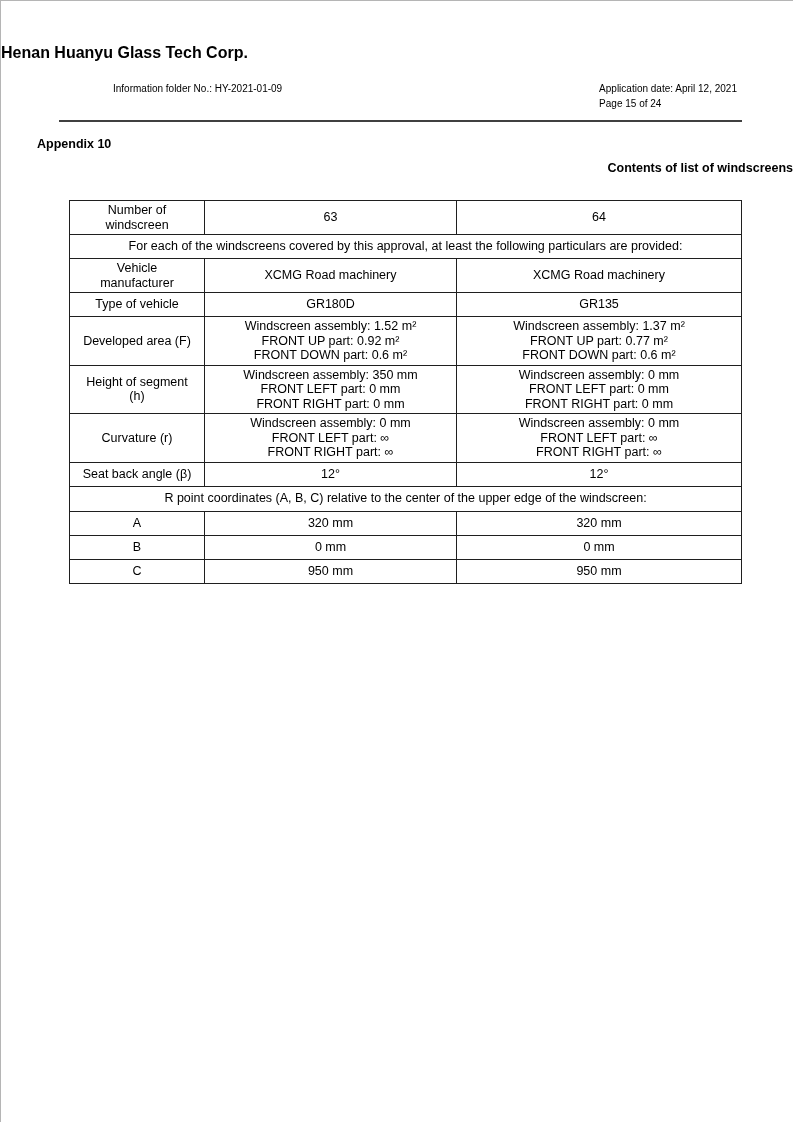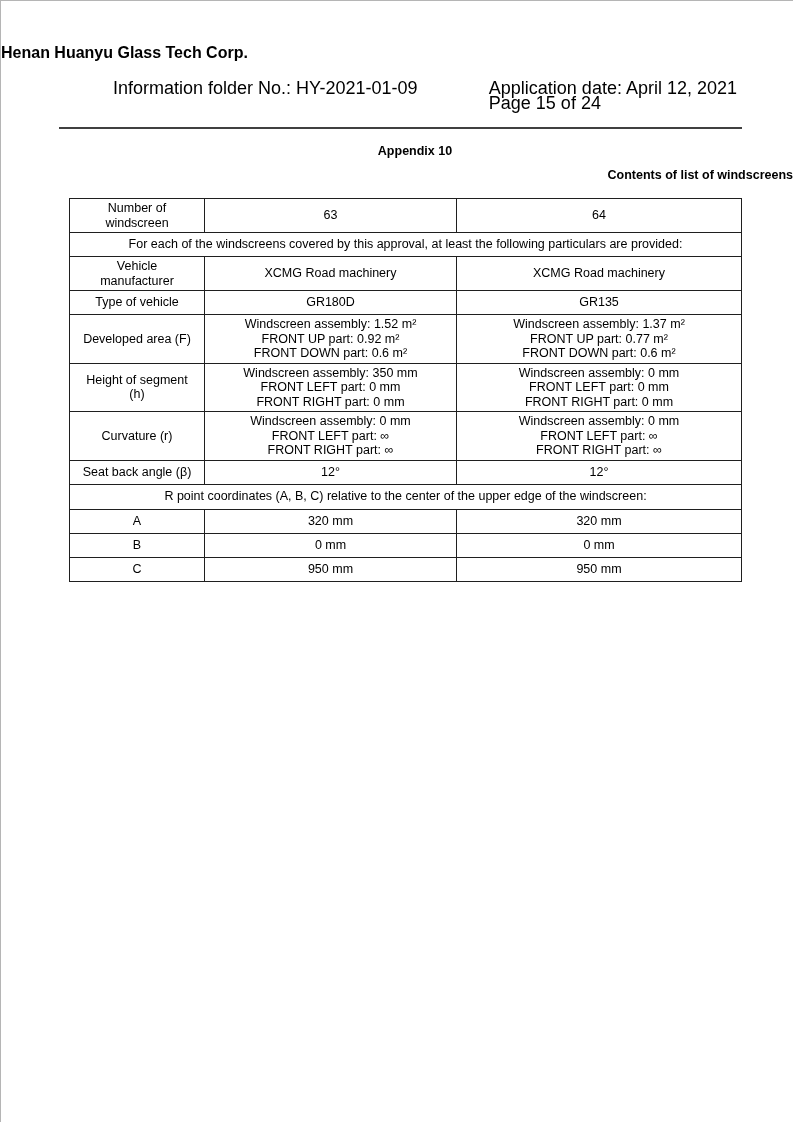--- a/index.html
+++ b/index.html
@@ -21,49 +21,48 @@
     margin-top: 42px;
     text-align: left;
     font-size: 16px;
     font-weight: bold;
     line-height: 19px;
   }
   .header-meta {
     display: flex;
     justify-content: space-between;
     align-items: flex-start;
-    margin: 19px 56px 16px 112px;
-    font-size: 18px;
+    margin: 19px 56px 9px 112px;
+    font-size: 10px;
     line-height: 15px;
   }
   .header-meta .meta-right {
     text-align: left;
   }
   .header-rule {
     margin: 1px 51px 0 58px;
     border-bottom: 2px solid #404040;
     height: 0;
   }
   .appendix-title {
     margin-top: 15px;
-    text-align: center;
     font-size: 12.5px;
     font-weight: bold;
     line-height: 15px;
     margin-left: 36px;
   }
   .doc-subtitle {
     margin-top: 9px;
     text-align: right;
     font-size: 12.5px;
     font-weight: bold;
     line-height: 15px;
   }
   table.windscreen-table {
-    margin: 15px 0 0 68px;
+    margin: 24px 0 0 68px;
     width: 672px;
     border-collapse: collapse;
     table-layout: fixed;
     font-size: 12.5px;
     padding-left: 48px;
   }
   table.windscreen-table td {
     border: 1px solid #1f1f1f;
     text-align: center;
     vertical-align: middle;

